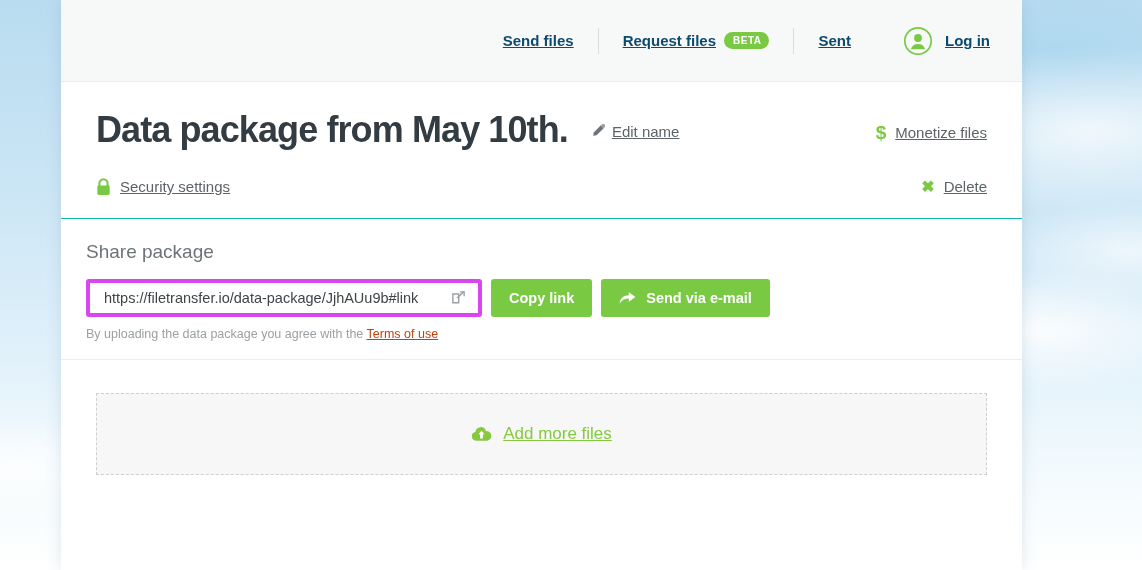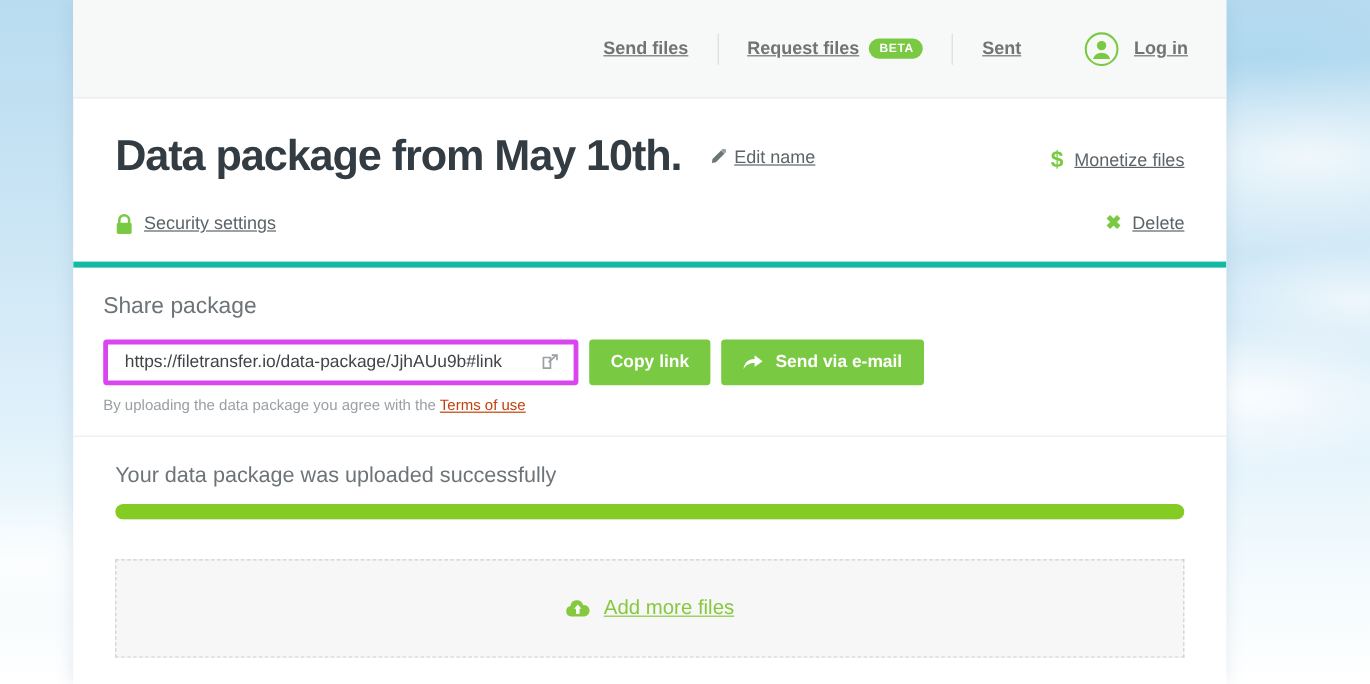--- a/index.html
+++ b/index.html
@@ -65,21 +65,21 @@
   }
   .logo-text .dot-io { color: #7ac943; }
 
   .nav {
     margin-left: auto;
     display: flex;
     align-items: center;
     height: 36px;
   }
   .nav a {
-    color: #737373;
+    color: #0c4a6e;
     font-size: 15px;
     font-weight: bold;
     text-decoration: underline;
     white-space: nowrap;
   }
   .nav-item {
     display: flex;
     align-items: center;
     gap: 8px;
     padding: 0 24px;
@@ -102,21 +102,21 @@
   .login-group {
     display: flex;
     align-items: center;
     gap: 12px;
     padding-left: 28px;
   }
 
   
   .title-section {
     padding: 26px 35px 22px 35px;
-    border-bottom: 5px solid #14b8a6;
+    border-bottom: 1px solid #14b8a6;
   }
   .title-row {
     display: flex;
     align-items: baseline;
   }
   .page-title {
     font-size: 36px;
     font-weight: bold;
     color: #333c42;
     letter-spacing: -0.9px;
@@ -364,26 +364,20 @@
         </svg>
         <span>Send via e-mail</span>
       </button>
     </div>
 
     <div class="terms-line">
       <span>By uploading the data package you agree with the </span><a>Terms of use</a>
     </div>
   </div>
 
-  <div class="status-section">
-    <p class="status-text">Your data package was uploaded successfully</p>
-    <div class="progress-track">
-      <div class="progress-fill" id="progress-fill" style="width: 100%;"></div>
-    </div>
-  </div>
 
   <div class="dropzone">
     <svg width="21" height="16" viewBox="0 0 22 16">
       <path d="M5.2 15 a4.6 4.6 0 0 1 -0.6 -9.1 A5.6 5.6 0 0 1 15.6 5 a4.2 4.2 0 0 1 1.3 10 z" fill="#86c93f"></path>
       <path d="M11 4.6 l3.2 3.6 h-6.4 z" fill="#ffffff"></path>
       <rect x="9.5" y="7.6" width="3" height="5.2" fill="#ffffff"></rect>
     </svg>
     <a class="add-files-link">Add more files</a>
   </div>
 

